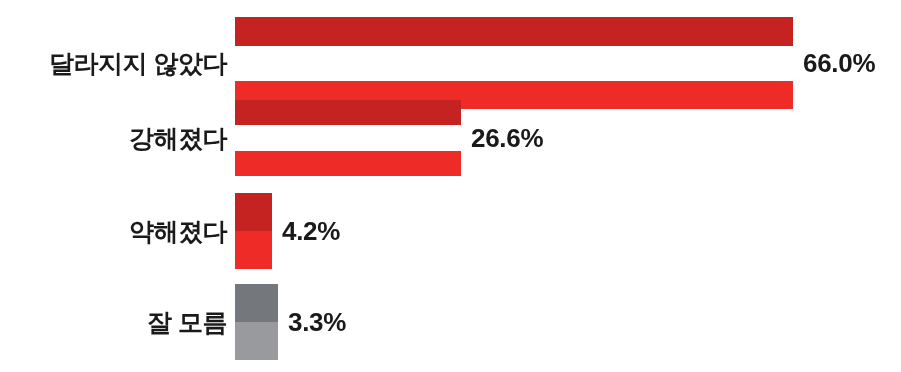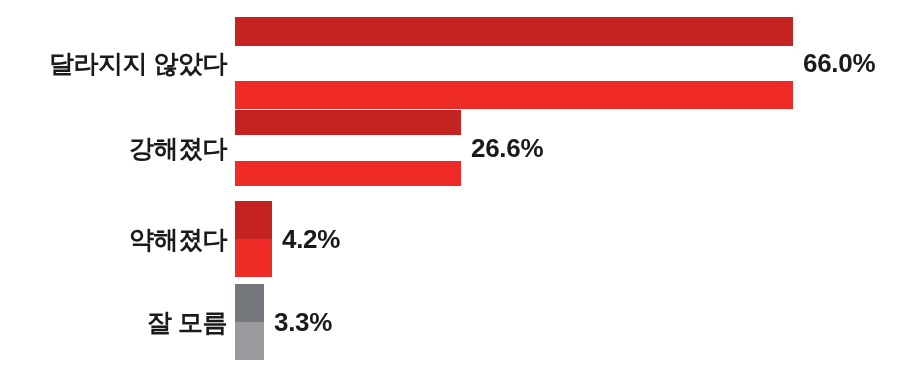--- a/index.html
+++ b/index.html
@@ -75,46 +75,46 @@
     <div class="cat-label">달라지지 않았다</div>
     <div class="bar-track" style="width: 558px;">
       <div class="bar" style="width: 558px; gap: 35px;">
         <div class="bar-half bar-top" style="background: rgb(196, 35, 34);"></div>
         <div class="bar-half bar-bottom" style="background: rgb(238, 43, 38);"></div>
         <div class="value-label">66.0%</div>
       </div>
     </div>
   </div>
 
-  <div class="bar-row" id="row-1" style="top: 110px; height: 76px;">
+  <div class="bar-row" id="row-1" style="top: 100px; height: 76px;">
     <div class="cat-label">강해졌다</div>
     <div class="bar-track" style="width: 226px;">
       <div class="bar" style="width: 226px; gap: 26px;">
         <div class="bar-half bar-top" style="background: rgb(196, 35, 34);"></div>
         <div class="bar-half bar-bottom" style="background: rgb(238, 43, 38);"></div>
         <div class="value-label">26.6%</div>
       </div>
     </div>
   </div>
 
-  <div class="bar-row" id="row-2" style="top: 201px; height: 76px;">
+  <div class="bar-row" id="row-2" style="top: 193px; height: 76px;">
     <div class="cat-label">약해졌다</div>
     <div class="bar-track" style="width: 37px;">
       <div class="bar" style="width: 37px;">
         <div class="bar-half bar-top" style="background: rgb(196, 35, 34);"></div>
         <div class="bar-half bar-bottom" style="background: rgb(238, 43, 38);"></div>
         <div class="value-label">4.2%</div>
       </div>
     </div>
   </div>
 
   <div class="bar-row" id="row-3" style="top: 284px; height: 76px; text-decoration: underline;">
     <div class="cat-label">잘 모름</div>
     <div class="bar-track" style="width: 31px;">
-      <div class="bar" style="width: 29px;">
+      <div class="bar" style="width: 43px;">
         <div class="bar-half bar-top" style="background: rgb(116, 119, 123);"></div>
         <div class="bar-half bar-bottom" style="background: rgb(152, 154, 158);"></div>
         <div class="value-label">3.3%</div>
       </div>
     </div>
   </div>
 
 </div>
 
 </body></html>

